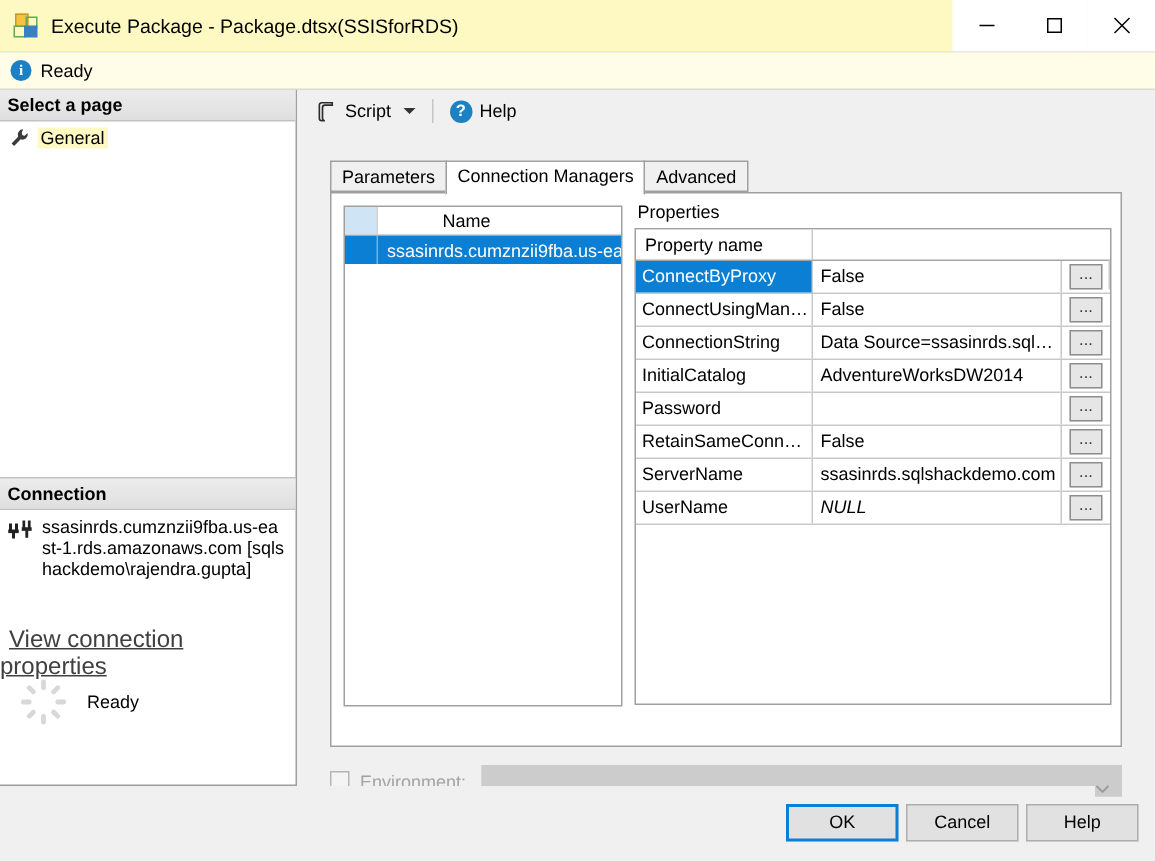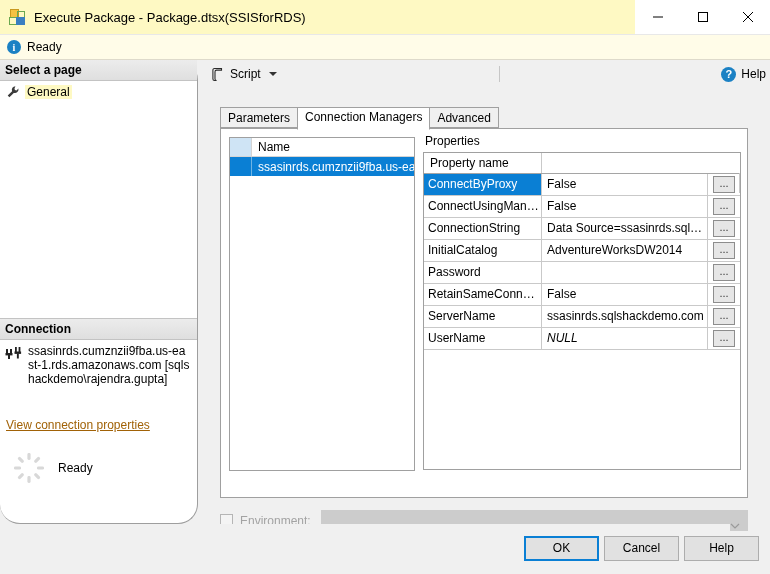--- a/index.html
+++ b/index.html
@@ -120,21 +120,20 @@
   
   .leftpanel {
     width: 198px;
     height: 464px;
     background: #ffffff;
     border-right: 1px solid #9e9e9e;
     border-bottom: 1px solid #9e9e9e;
     box-sizing: border-box;
     position: relative;
     flex: none;
-    border-radius: 20px;
   }
   .section-head {
     background: linear-gradient(to bottom, #ececec 0%, #dfdfdf 100%);
     border-top: 1px solid #c3c3c3;
     border-bottom: 1px solid #c3c3c3;
     font-weight: bold;
     font-size: 12px;
     padding: 3px 0 3px 5px;
     box-sizing: border-box;
   }
@@ -163,23 +162,23 @@
     flex: none;
     margin-right: 5px;
     margin-top: 1px;
   }
   .conn-text {
     font-size: 12px;
     line-height: 14px;
     word-break: break-all;
   }
   .link {
-    color: #a16207;
+    color: #404040;
     text-decoration: underline;
-    font-size: 12px;
+    font-size: 16px;
     padding-left: 6px;
   }
   .progress-block {
     display: flex;
     align-items: center;
     padding: 8px 0 0 12px;
   }
   .spinner {
     width: 34px; height: 34px;
     flex: none;
@@ -194,21 +193,20 @@
     flex: 1;
     position: relative;
     background: #f0f0f0;
   }
 
   .toolbar {
     display: flex;
     align-items: center;
     height: 28px;
     padding-left: 8px;
-    justify-content: space-between;
   }
   .tb-item {
     display: flex;
     align-items: center;
     font-size: 12px;
     height: 22px;
     padding: 0 4px;
   }
   .script-icon { width: 15px; height: 15px; margin-right: 5px; flex: none; }
   .caret-down {
@@ -301,20 +299,21 @@
     background: #cfe4f5;
     border-right: 1px solid #d4d4d4;
     box-sizing: border-box;
   }
   .nl-h-name {
     flex: 1;
     font-size: 12px;
     padding-left: 6px;
     background: #ffffff;
     line-height: 18px;
+    margin-left: 37px;
   }
   .nl-row {
     display: flex;
     height: 19px;
     background: #0a7fd4;
     color: #fff;
     align-items: center;
     box-sizing: border-box;
   }
   .nl-r-first {

